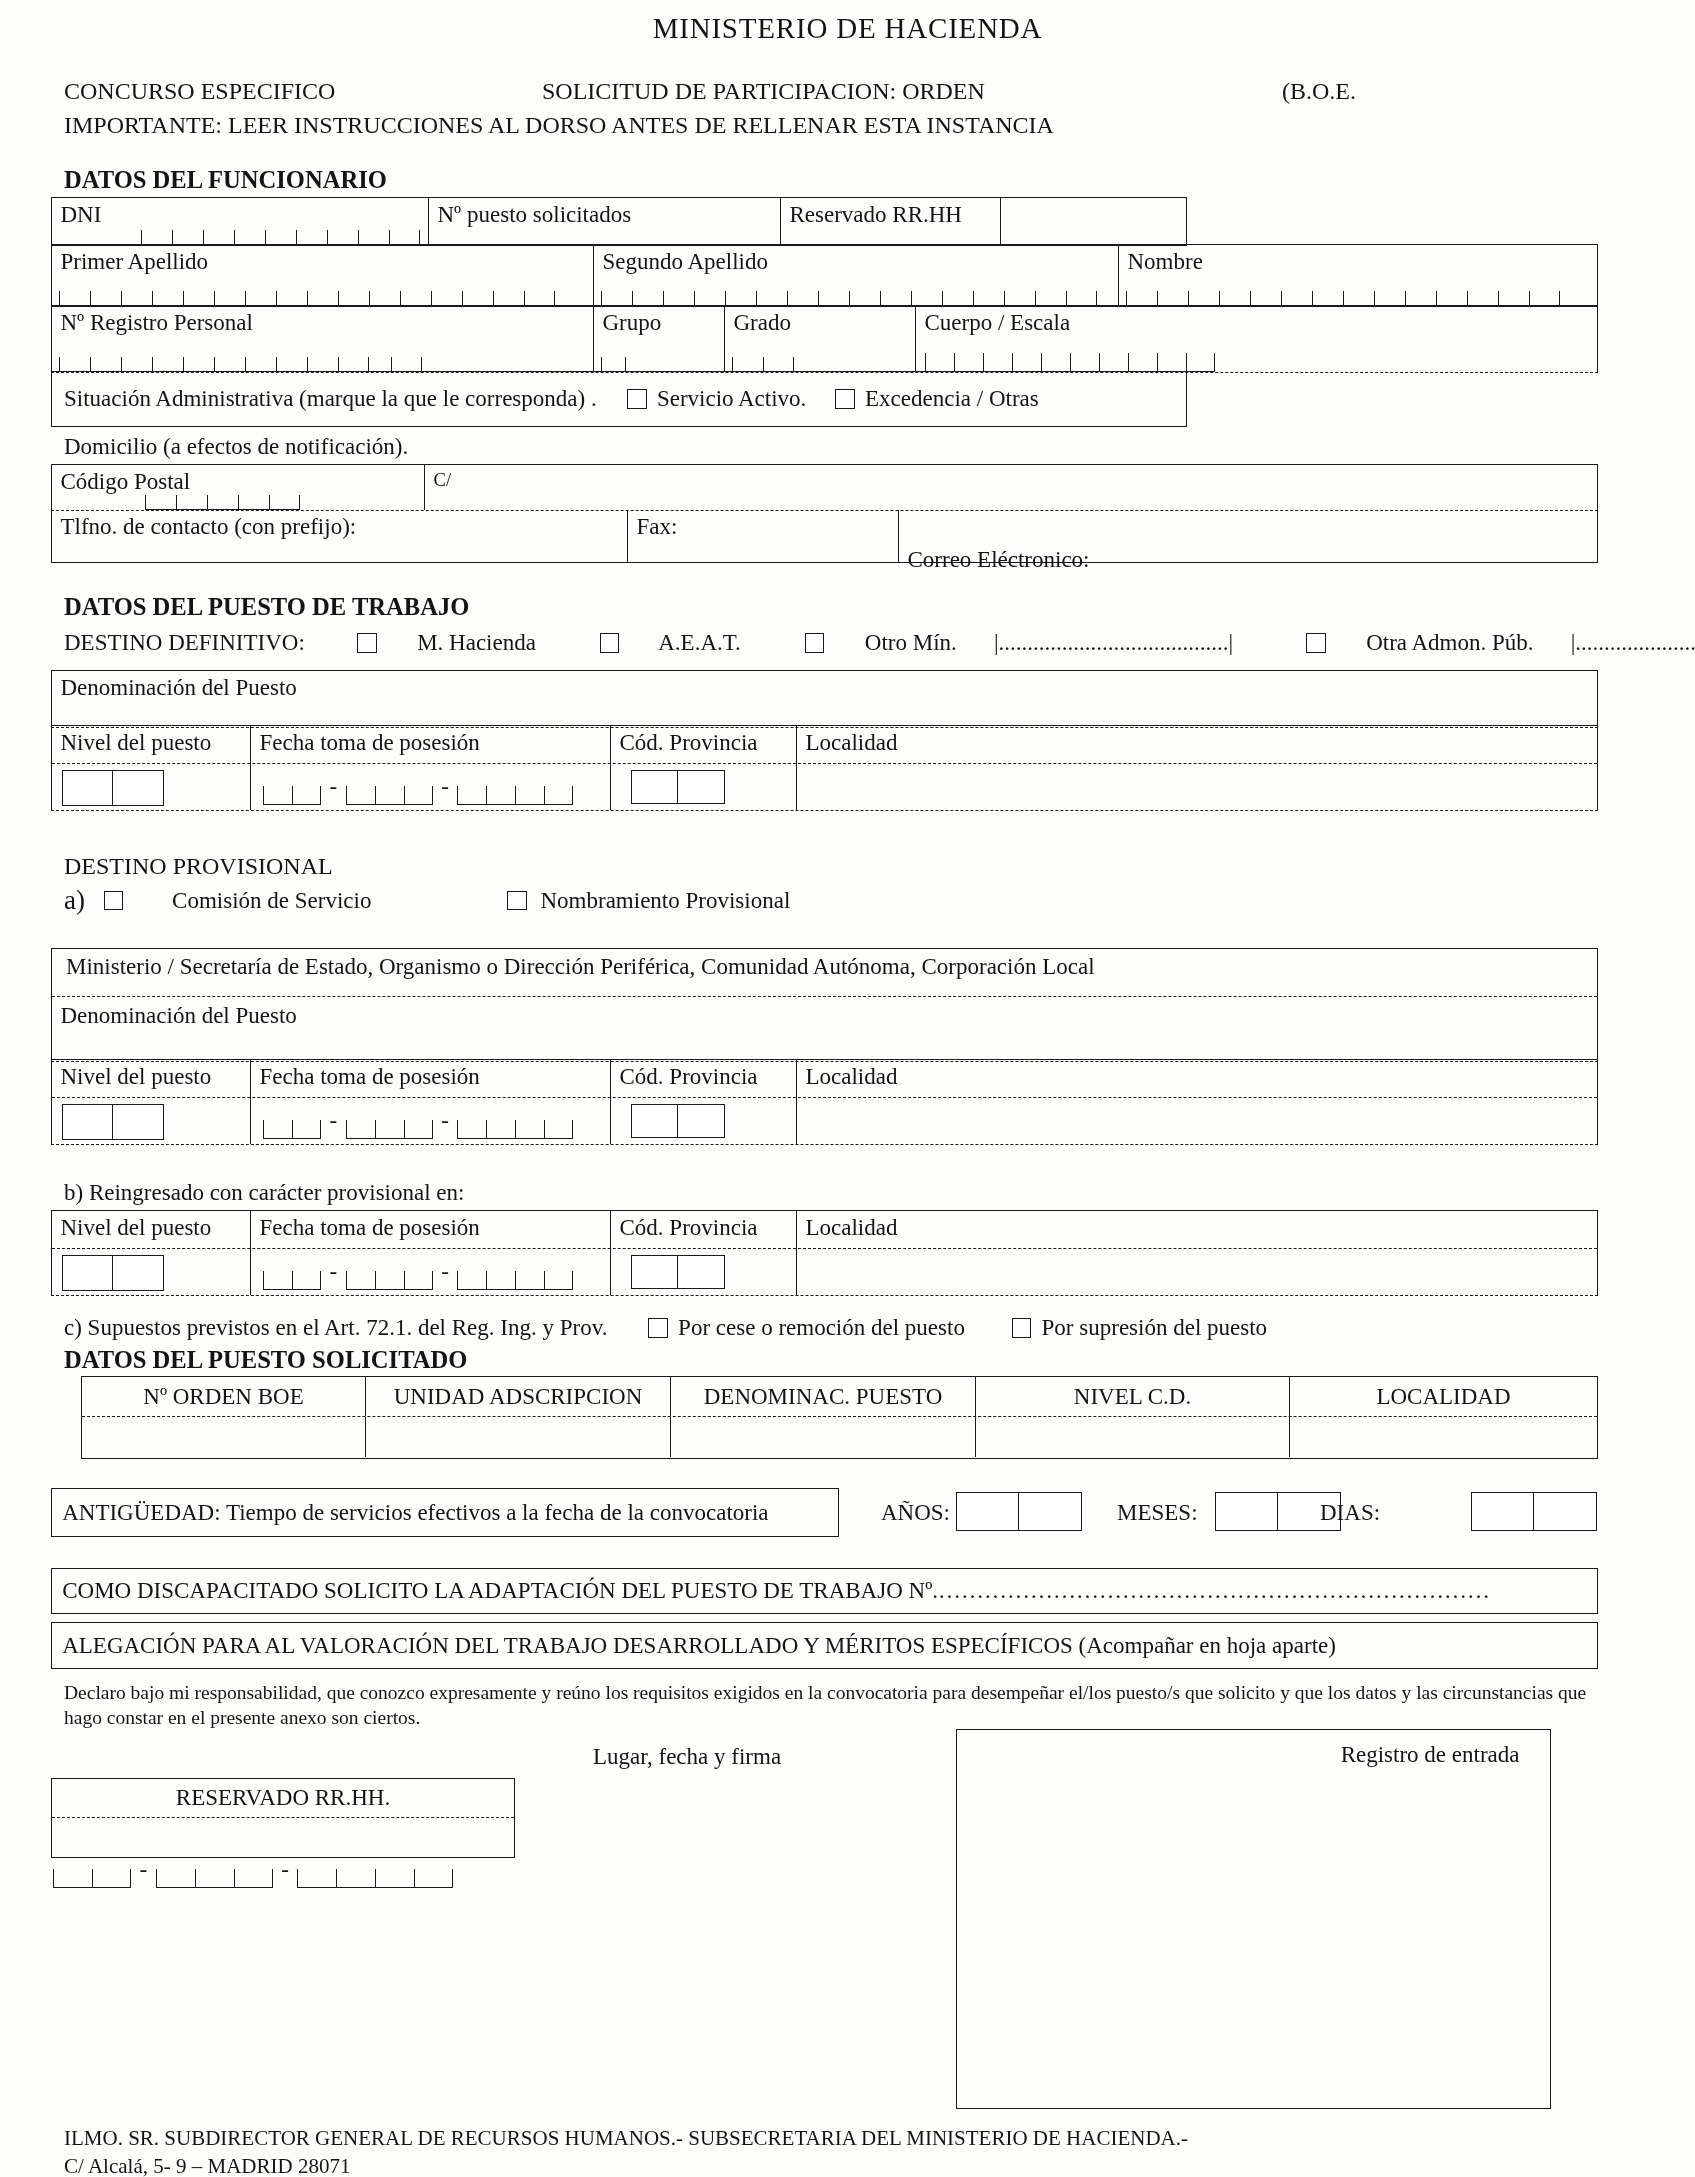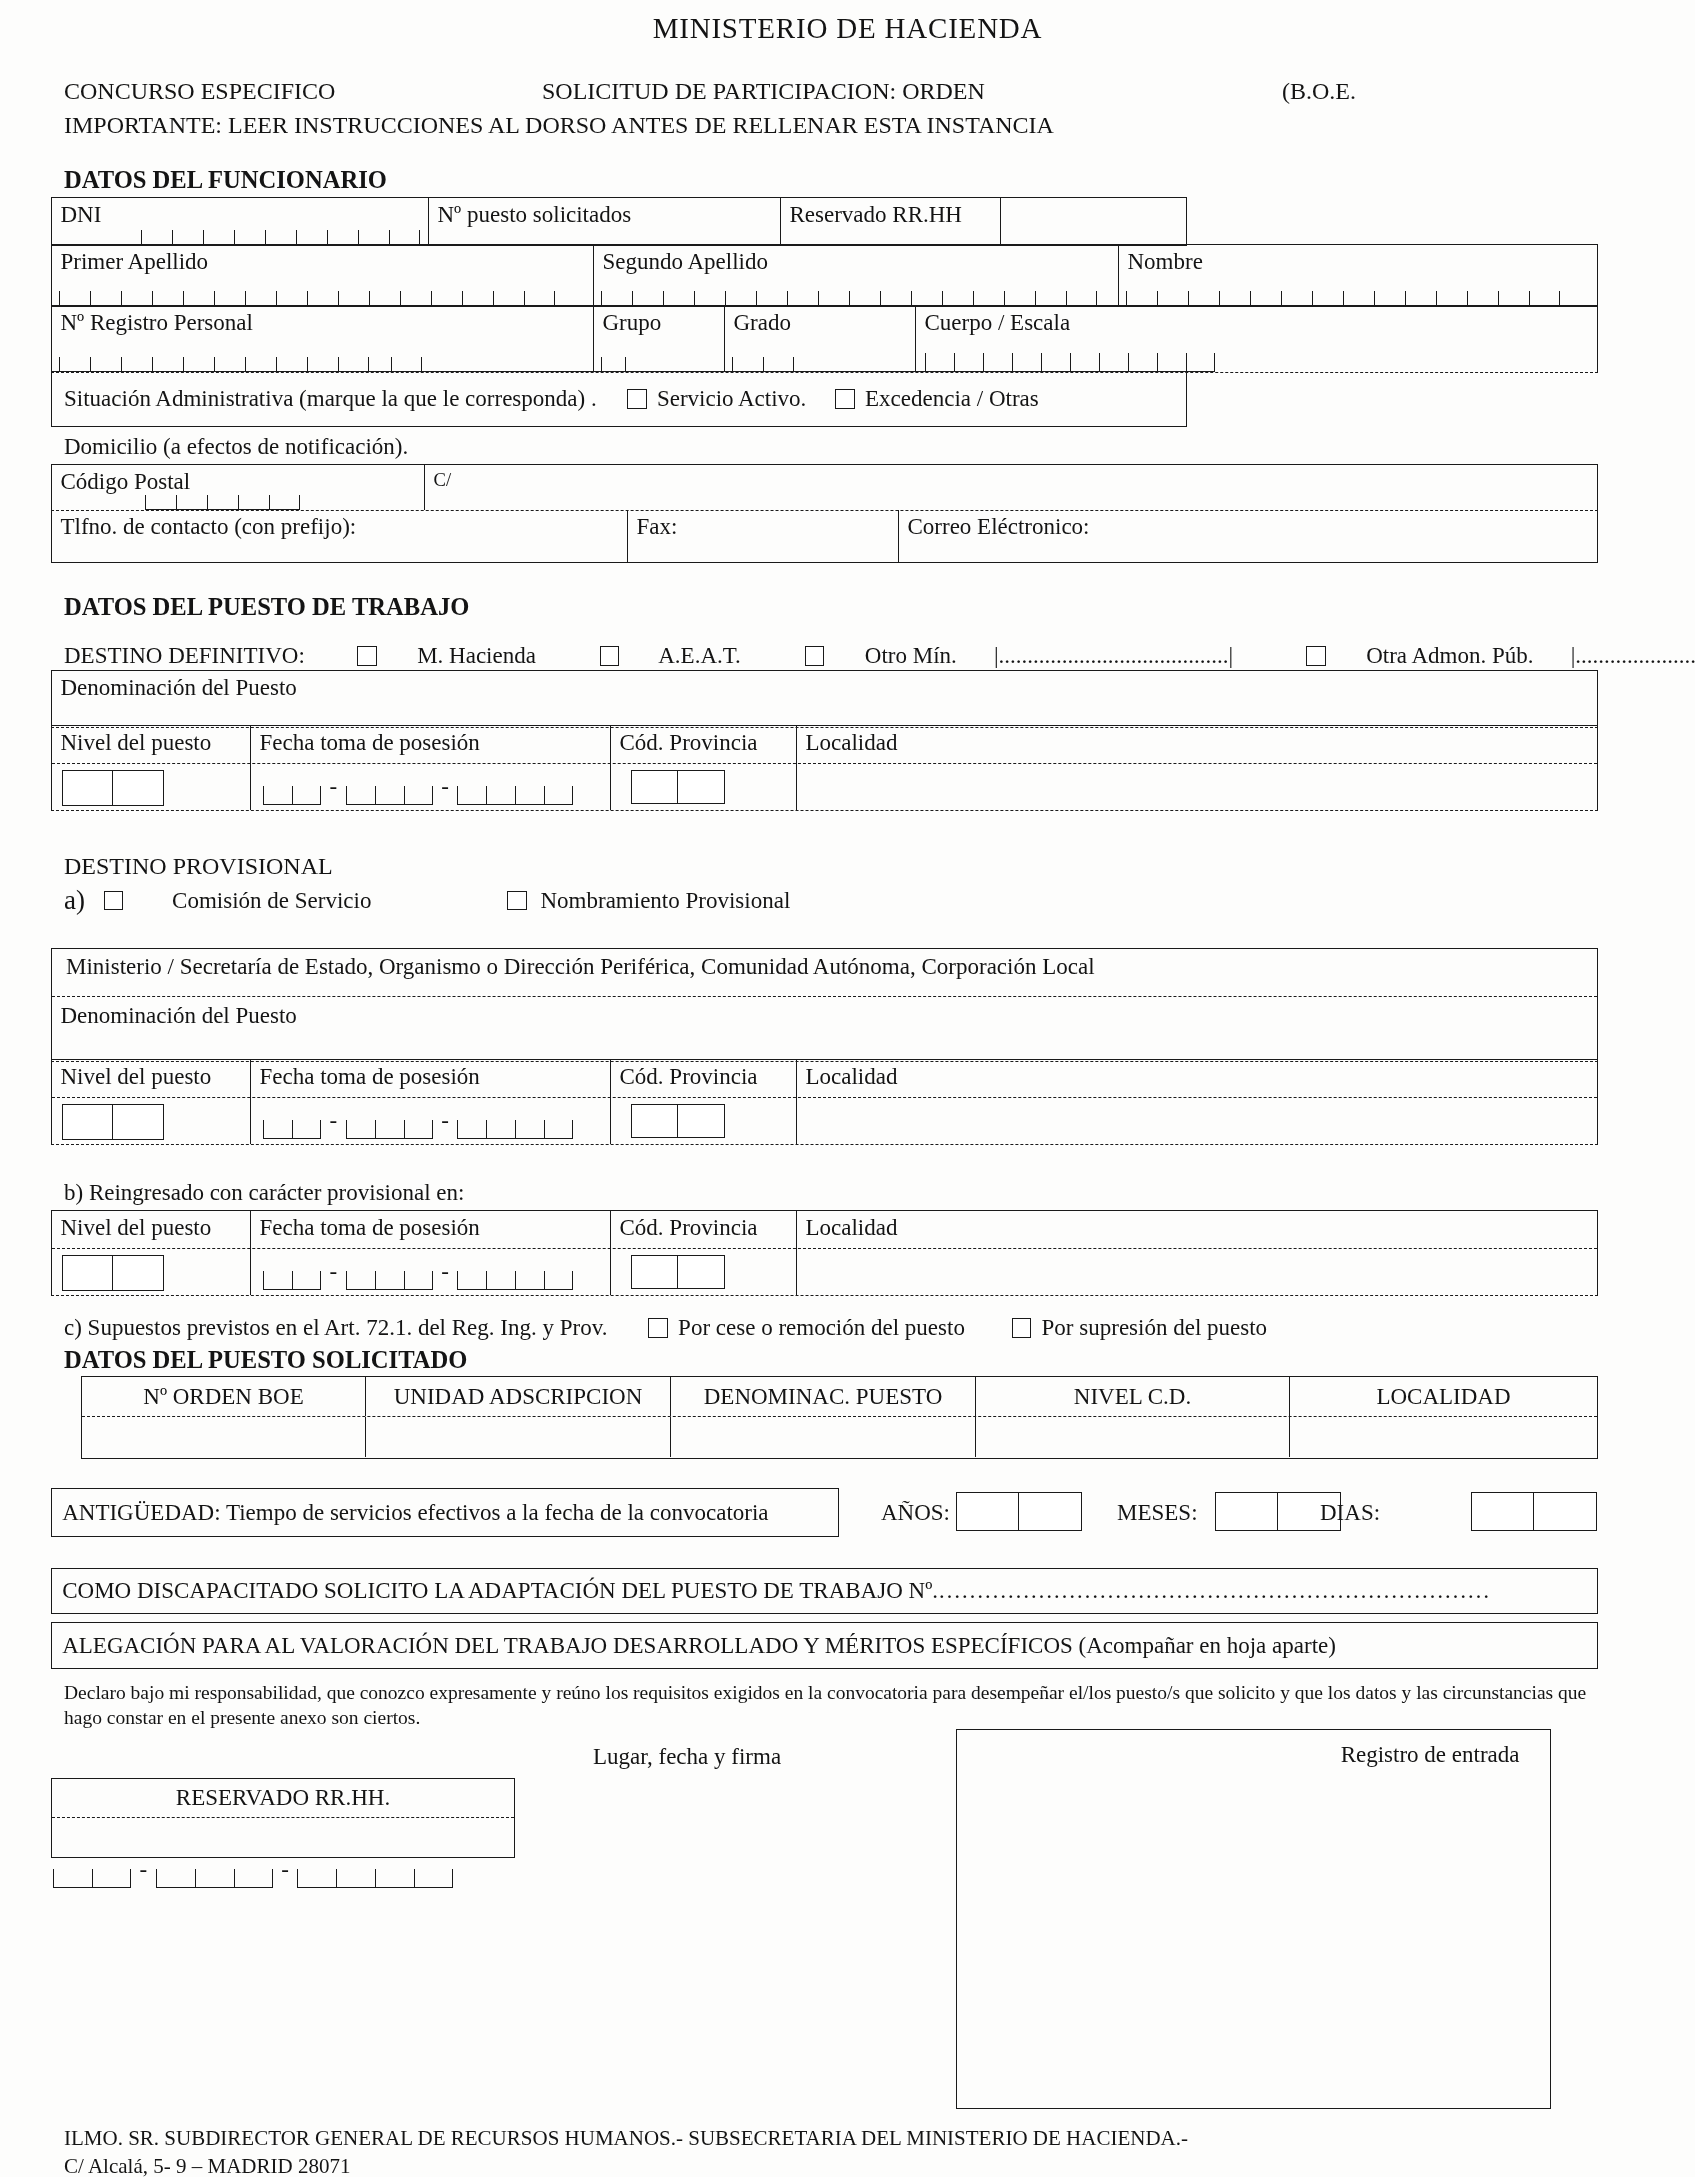--- a/index.html
+++ b/index.html
@@ -218,28 +218,28 @@
     </div>
   </div>
 
   <div class="abs bx row" style="left:51px; top:510px; width:1547px; height:53px; border-top:none;">
     <div class="cell" style="width:576px;">
       <span class="t">Tlfno. de contacto (con prefijo):</span>
     </div>
     <div class="cell" style="width:271px;">
       <span class="t">Fax:</span>
     </div>
-    <div class="cell" style="flex:1;">
+    <div class="cell" style="flex:1;margin-top:33px;">
       <span class="t">Correo Eléctronico:</span>
     </div>
   </div>
 
   <span class="abs b" style="left:64px; top:593px; font-size:24.6px;">DATOS DEL PUESTO DE TRABAJO</span>
 
-  <div class="abs vflex" style="left:64px; top:643px; width:1585px;gap:32px;">
+  <div class="abs vflex" style="left:64px; top:630px; width:1585px;gap:32px;">
     <span class="t">DESTINO DEFINITIVO:</span>
     <span class="chk" style="margin-left:20.3px;"></span>
     <span class="t" style="margin-left:8.5px;">M. Hacienda</span>
     <span class="chk" style="margin-left:32px;"></span>
     <span class="t" style="margin-left:6.8px;">A.E.A.T.</span>
     <span class="chk" style="margin-left:32px;"></span>
     <span class="t" style="margin-left:8.5px;">Otro Mín.</span>
     <span class="t" style="margin-left:5.1px;">|........................................|</span>
     <span class="chk" style="margin-left:41px;"></span>
     <span class="t" style="margin-left:8.5px;">Otra Admon. Púb.</span>

